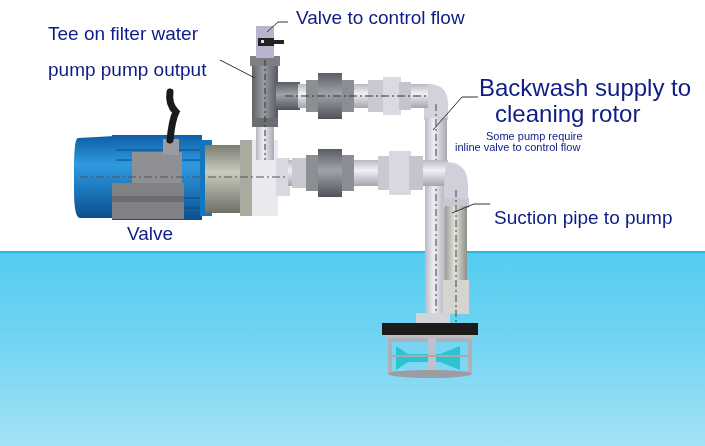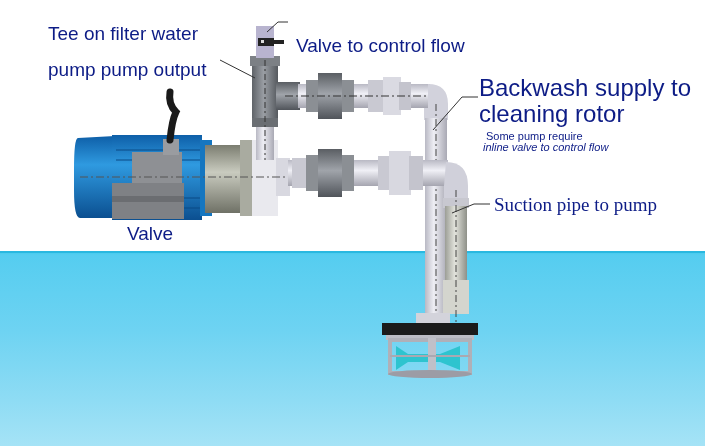--- a/index.html
+++ b/index.html
@@ -146,21 +146,21 @@
   </g>
 
   <g stroke="#333" stroke-width="1" fill="none">
     <polyline points="267,32 278,22 288,22"></polyline>
     <polyline points="220,60 255,78"></polyline>
     <polyline points="433,130 462,97 478,97"></polyline>
     <polyline points="452,213 474,204 490,204"></polyline>
   </g>
 </svg>
 
-<div class="label lbl-lg" style="left:296px; top:8px;margin-top:28px;">Valve to control flow</div>
+<div class="label lbl-lg" style="left:296px; top:8px;">Valve to control flow</div>
 <div class="label lbl-lg" style="left:48px; top:24px;">Tee on filter water</div>
 <div class="label lbl-lg" style="left:48px; top:60px;">pump pump output</div>
 <div class="label lbl-md" style="left:479px; top:75px;">Backwash supply to</div>
-<div class="label lbl-md" style="left:479px; top:101px;">cleaning rotor</div>
+<div class="label lbl-md" style="left:495px; top:101px;">cleaning rotor</div>
 <div class="label lbl-sm" style="left:486px; top:130px;">Some pump require</div>
-<div class="label lbl-sm" style="left:483px; top:141px;font-style:italic;">inline valve to control flow</div>
-<div class="label lbl-lg" style="left:494px; top:195px;font-family:Liberation Serif, serif;">Suction pipe to pump</div>
+<div class="label lbl-sm" style="left:455px; top:141px;">inline valve to control flow</div>
+<div class="label lbl-lg" style="left:494px; top:208px;">Suction pipe to pump</div>
 <div class="label lbl-lg" style="left:127px; top:224px;">Valve</div>
 
 </body></html>

